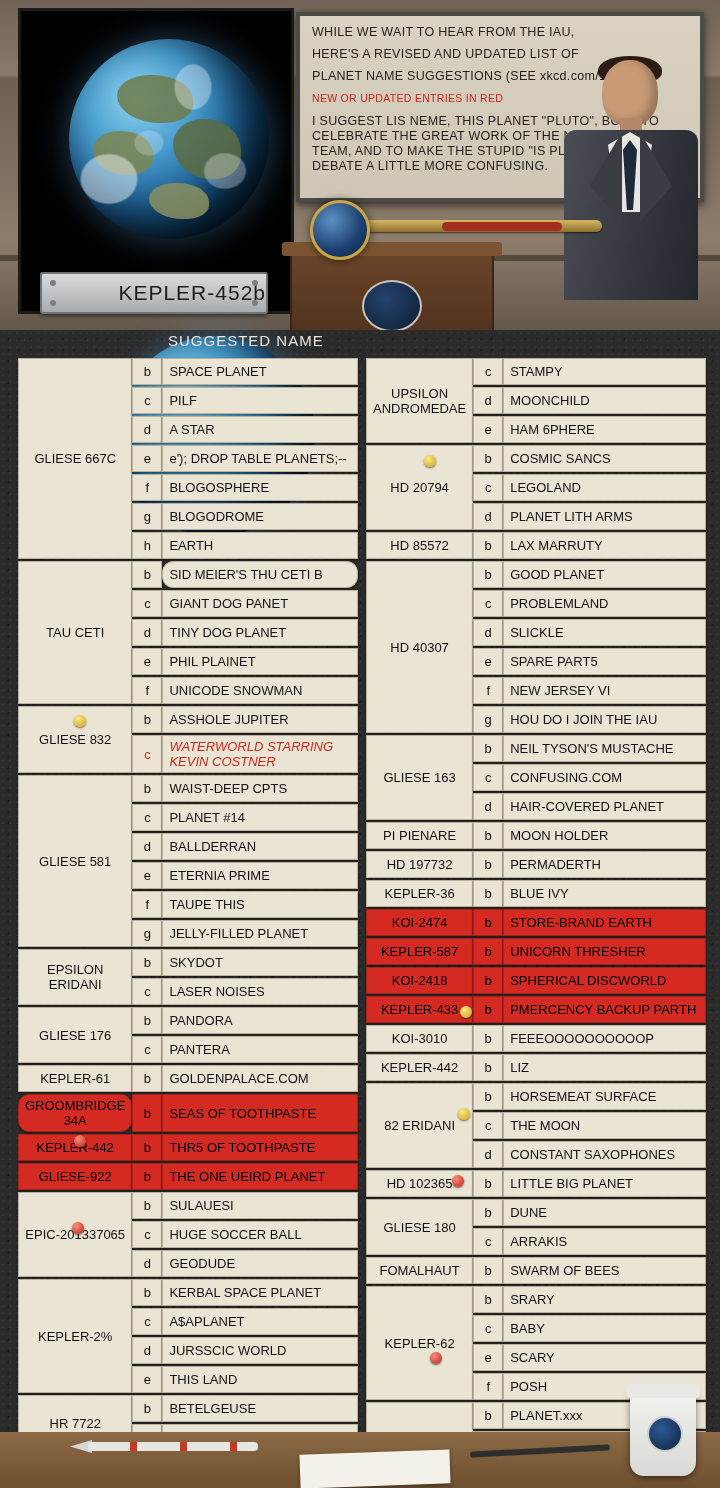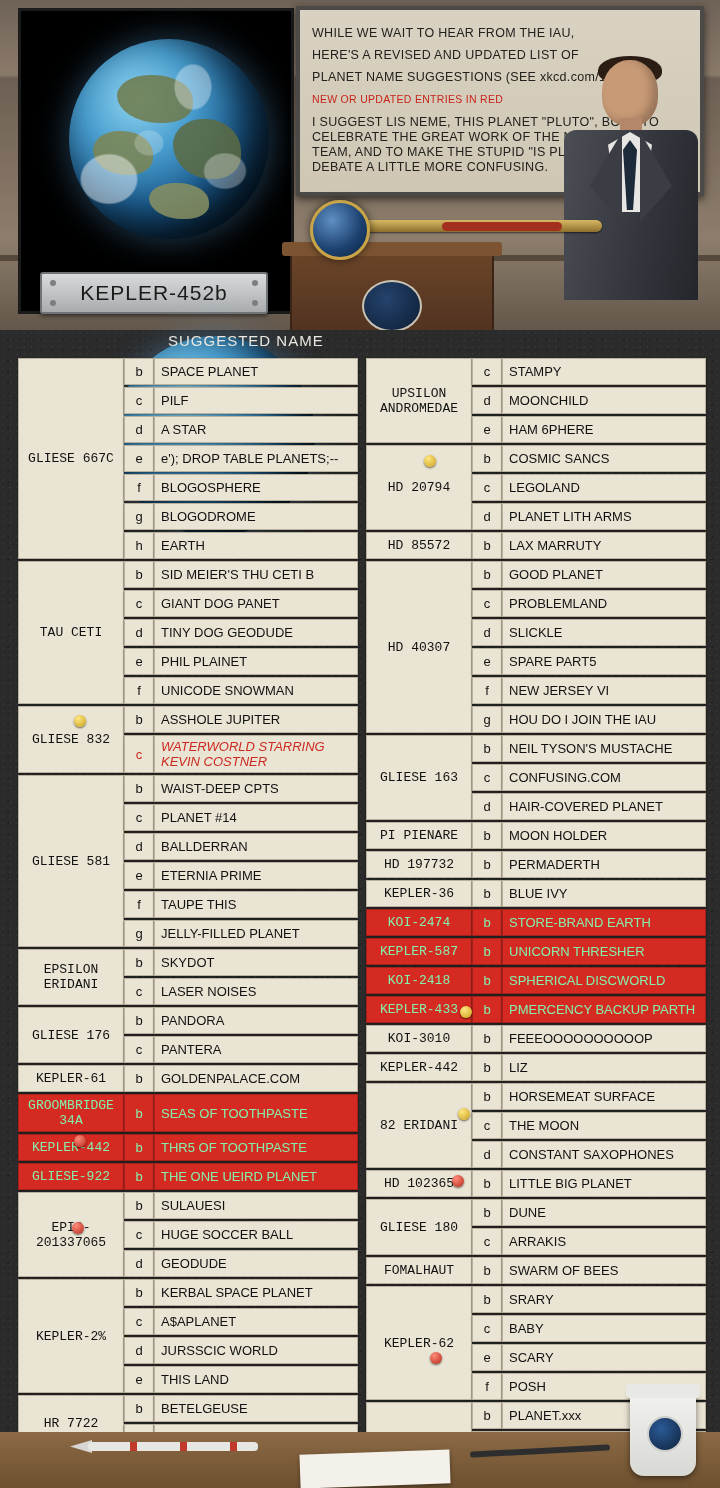--- a/index.html
+++ b/index.html
@@ -33,28 +33,28 @@
   .c4{left:40%;top:72%;width:30%;height:18%;background:#8a9160;}
   .cloudy{position:absolute;left:0;top:0;width:100%;height:100%;
     background:
       radial-gradient(ellipse at 20% 70%, rgba(255,255,255,.45) 0 12%, transparent 13%),
       radial-gradient(ellipse at 62% 24%, rgba(255,255,255,.35) 0 10%, transparent 11%),
       radial-gradient(ellipse at 78% 66%, rgba(255,255,255,.30) 0 9%, transparent 10%),
       radial-gradient(ellipse at 40% 52%, rgba(255,255,255,.22) 0 8%, transparent 9%);
     mix-blend-mode:screen;}
   .nameplate{position:absolute;left:40px;top:272px;width:224px;height:38px;
     background:linear-gradient(#d9dadb,#a9acae);border:2px solid #6f7375;border-radius:3px;
-    display:flex;align-items:center;justify-content:center;
+    display:flex;align-items:center;justify-content:flex-end;
     box-shadow:0 2px 4px rgba(0,0,0,.5);}
   .nameplate span{font-size:21px;letter-spacing:1px;color:#1b1b1b;}
   .plate-screw{position:absolute;width:6px;height:6px;border-radius:50%;background:#7b7f81;}
 
-  .board{position:absolute;left:296px;top:6px;width:408px;height:190px;
+  .board{position:absolute;left:296px;top:12px;width:408px;height:190px;
     background:linear-gradient(#d9d2c2,#cfc7b4);border:4px solid #4b4a47;
-    box-shadow:0 3px 8px rgba(0,0,0,.6);padding:16px 12px;box-sizing:border-box;}
+    box-shadow:0 3px 8px rgba(0,0,0,.6);padding:9px 12px;box-sizing:border-box;}
   .board p{margin:0 0 7px 0;font-size:12.5px;line-height:15px;letter-spacing:.3px;color:#23211e;}
   .board .red{color:#c8241b;font-size:10.5px;margin-bottom:8px;}
 
   .man{position:absolute;right:10px;top:60px;width:160px;height:240px;}
   .head{position:absolute;left:52px;top:0;width:56px;height:66px;border-radius:48% 48% 44% 44%;
     background:#c89a76;box-shadow:inset -6px -4px 10px rgba(0,0,0,.25);}
   .hair{position:absolute;left:48px;top:-4px;width:64px;height:28px;border-radius:50% 50% 40% 40%;background:#2b1d14;}
   .neck{position:absolute;left:70px;top:58px;width:22px;height:18px;background:#b5876a;}
   .torso{position:absolute;left:14px;top:70px;width:134px;height:170px;
     background:linear-gradient(100deg,#4b4e55,#34373d 55%,#23262b);border-radius:12px 12px 0 0;}
@@ -104,27 +104,27 @@
   table.planets td{
     background:#eae4d4;
     font-size:13px;
     padding:3px 6px;
     border:1px solid #b9b19c;
     box-shadow:0 1px 2px rgba(0,0,0,.45);
     vertical-align:middle;
     line-height:15px;
     height:19px;
   }
-  td.star{width:92px;text-align:center;font-size:13px;font-family:Liberation Mono, monospace;}
+  td.star{width:92px;text-align:center;font-size:13px;}
   td.letter{width:16px;text-align:center;font-size:12.5px;}
   td.name{font-size:13.5px;}
-  tr.new td{background:#d42a22;color:#86efac;border-color:#a4211b;}
+  tr.new td{background:#d42a22;color:#000000;border-color:#a4211b;}
   tr.new td.star{background:#d42a22;}
   .redtext{color:#cc2a20;}
-  .smallcap{font-size:10px;}
+  .smallcap{font-size:10px;border-radius:11px;}
   .ital{font-style:italic;margin-left:7px;}
   .pin{position:absolute;width:12px;height:12px;border-radius:50%;
     box-shadow:0 1px 2px rgba(0,0,0,.6);}
   .pin.y{background:radial-gradient(circle at 35% 30%,#ffe680,#c9a11a);}
   .pin.r{background:radial-gradient(circle at 35% 30%,#ff8a7a,#b3281a);}
 
   
   .desk{position:absolute;left:0;top:1432px;width:720px;height:56px;
     background:linear-gradient(#8c6a45,#6d502f);}
   .cup{position:absolute;left:630px;top:1390px;width:66px;height:86px;
@@ -245,21 +245,21 @@
               <td class="star" rowspan="5">TAU CETI</td>
               <td class="letter">b</td>
               <td class="name smallcap">SID MEIER'S THU CETI B</td>
             </tr>
             <tr>
               <td class="letter">c</td>
               <td class="name">GIANT DOG PANET</td>
             </tr>
             <tr>
               <td class="letter">d</td>
-              <td class="name">TINY DOG GEODUDE</td>
+              <td class="name">TINY DOG PLANET</td>
             </tr>
             <tr>
               <td class="letter">e</td>
               <td class="name">PHIL PLAINET</td>
             </tr>
             <tr>
               <td class="letter">f</td>
               <td class="name">UNICODE SNOWMAN</td>
             </tr>
             <tr>

